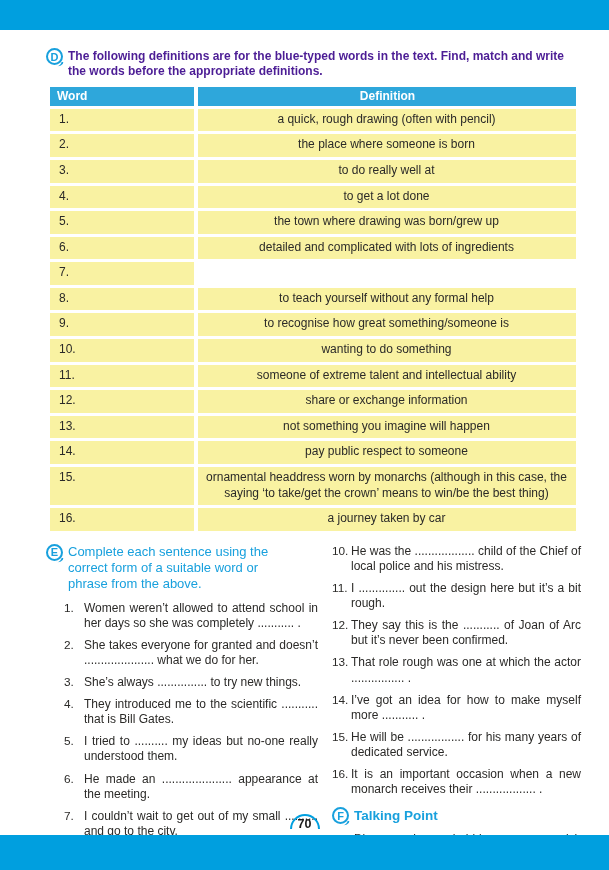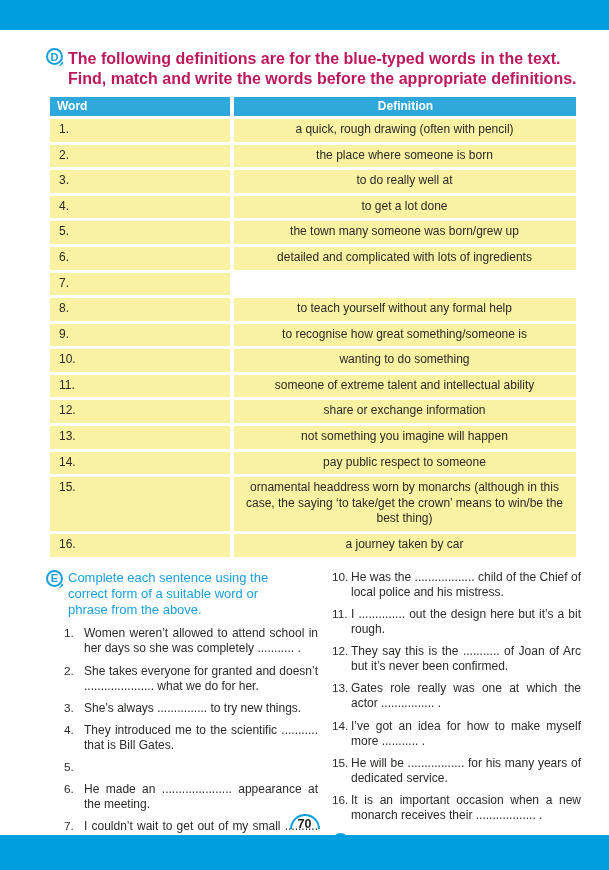--- a/index.html
+++ b/index.html
@@ -23,28 +23,28 @@
   }
   .badge::after {
     content:""; position:absolute; width:4px; height:6px;
     border-right:2px solid #18a0dd; border-bottom-right-radius:6px;
     right:-2px; bottom:-4px; transform:rotate(18deg);
   }
 
   
   .sec-d { margin:18px 28px 0 46px; display:flex; align-items:flex-start; }
   .sec-d .heading {
-    color:#be185d; font-weight:bold; font-size:16px; line-height:1.28;
+    color:#4c1d95; font-weight:bold; font-size:12px; line-height:1.28;
     width:525px; padding-top:1px;
   }
 
   
   .def-table { margin:7px 0 0 50px; width:526px; }
   .trow { display:flex; margin-bottom:3px; }
-  .trow .c1 { width:180px; margin-right:4px; }
+  .trow .c1 { width:144px; margin-right:4px; }
   .trow .c2 { flex:1;text-align:center; }
   .thead .c1, .thead .c2 {
     background:#2ea7db; color:#fff; font-weight:bold; font-size:12px;
     padding:2px 6px 3px 7px;
   }
   .tbody .c1, .tbody .c2 {
     background:#f9f2a2; font-size:12px; line-height:1.3; padding:3px 8px 4px 7px;
   }
   .tbody .c1 { padding-left:9px; }
 
@@ -113,21 +113,21 @@
       <div class="trow">
           <div class="c1">3.</div>
           <div class="c2">to do really well at</div>
         </div>
       <div class="trow">
           <div class="c1">4.</div>
           <div class="c2">to get a lot done</div>
         </div>
       <div class="trow">
           <div class="c1">5.</div>
-          <div class="c2">the town many someone was born/grew up</div>
+          <div class="c2">the town where drawing was born/grew up</div>
         </div>
       <div class="trow">
           <div class="c1">6.</div>
           <div class="c2">detailed and complicated with lots of ingredients</div>
         </div>
       <div class="trow">
           <div class="c1">7.</div>
         </div>
       <div class="trow">
           <div class="c1">8.</div>
@@ -185,20 +185,21 @@
       <div class="item">
           <span class="num">3.</span>
           <div class="txt">She’s always ............... to try new things.</div>
         </div>
       <div class="item">
           <span class="num">4.</span>
           <div class="txt">They introduced me to the scientific ........... that is Bill Gates.</div>
         </div>
       <div class="item">
           <span class="num">5.</span>
+          <div class="txt">I tried to .......... my ideas but no-one really understood  them.</div>
         </div>
       <div class="item">
           <span class="num">6.</span>
           <div class="txt">He made an ..................... appearance at the meeting.</div>
         </div>
       <div class="item">
           <span class="num">7.</span>
           <div class="txt">I couldn’t wait to get out of my small .......... and go to the city.</div>
         </div>
       <div class="item">
@@ -216,21 +217,21 @@
       <div class="item">
           <span class="num">11.</span>
           <div class="txt">I .............. out the design here but it’s a bit rough.</div>
         </div>
       <div class="item">
           <span class="num">12.</span>
           <div class="txt">They say this is the ........... of Joan of Arc but it’s never been confirmed.</div>
         </div>
       <div class="item">
           <span class="num">13.</span>
-          <div class="txt">Gates role really was one at which the actor ................ .</div>
+          <div class="txt">That role rough was one at which the actor ................ .</div>
         </div>
       <div class="item">
           <span class="num">14.</span>
           <div class="txt">I’ve got an idea for how to make myself more ........... .</div>
         </div>
       <div class="item">
           <span class="num">15.</span>
           <div class="txt">He will be ................. for his many years of dedicated service.</div>
         </div>
       <div class="item">

